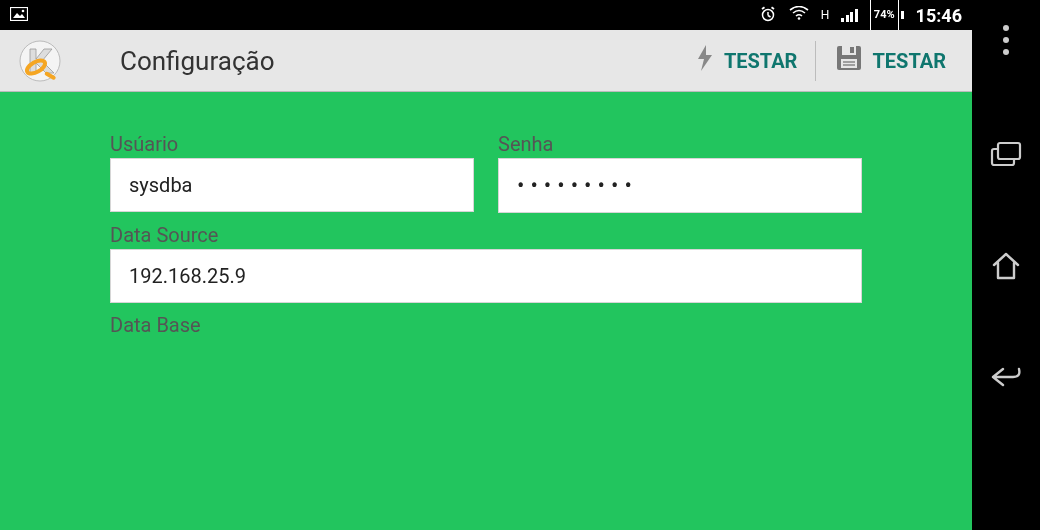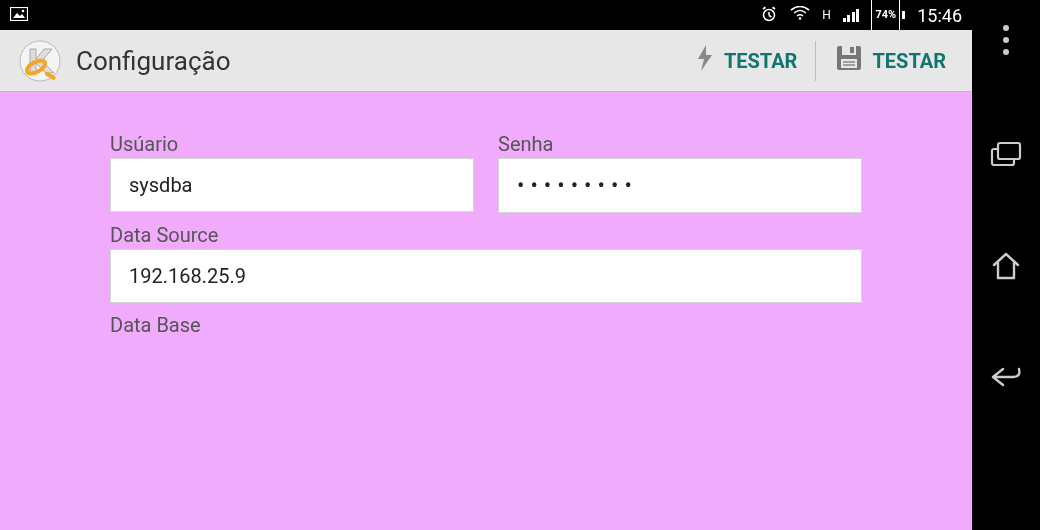--- a/index.html
+++ b/index.html
@@ -87,20 +87,21 @@
     }
     .toolbar-left {
       display: flex;
       align-items: center;
       gap: 12px;
     }
     .toolbar-title {
       font-size: 26px;
       color: #333;
       font-weight: 400;
+      margin-left: 44px;
     }
     .toolbar-actions {
       display: flex;
       align-items: center;
       gap: 8px;
     }
     .toolbar-action {
       display: flex;
       align-items: center;
       gap: 8px;
@@ -110,21 +111,21 @@
       color: #0f766e;
       cursor: pointer;
     }
     .divider-v {
       width: 1px;
       height: 40px;
       background: #bcbcbc;
     }
     .form-area {
       padding: 40px 110px 0 110px;
-      background: #f0abfc;
+      background: #22c55e;
       flex: 1;
     }
     .form-row {
       display: flex;
       gap: 24px;
       margin-bottom: 10px;
     }
     .form-group { flex: 1; }
     .form-label {
       font-size: 20px;
@@ -199,21 +200,21 @@
           <span></span>
           <span></span>
           <span></span>
       </span>
       <span class="battery-box">
         <span class="battery-rect">74%</span>
         <svg width="3" height="8">
             <rect width="3" height="8" fill="#fff"></rect>
           </svg>
       </span>
-      <span style="font-size:18px; font-weight:400;">15:46</span>
+      <span style="font-size:18px; font-weight:700;">15:46</span>
     </div>
   </div>
 
   <div class="app-toolbar">
     <div class="toolbar-left">
       <span class="app-icon-k">
         <svg width="48" height="48" viewBox="0 0 48 48">
           <circle cx="24" cy="24" r="20" fill="#f4f4f4" stroke="#bbb" stroke-width="1"></circle>
           <path d="M14 12 L14 36 L20 36 L20 26 L30 36 L38 36 L26 24 L36 12 L28 12 L20 22 L20 12 Z" fill="#ddd" stroke="#999" stroke-width="0.8"></path>
           <ellipse cx="20" cy="30" rx="10" ry="5" fill="none" stroke="#f5a623" stroke-width="4" transform="rotate(-30 20 30)"></ellipse>

